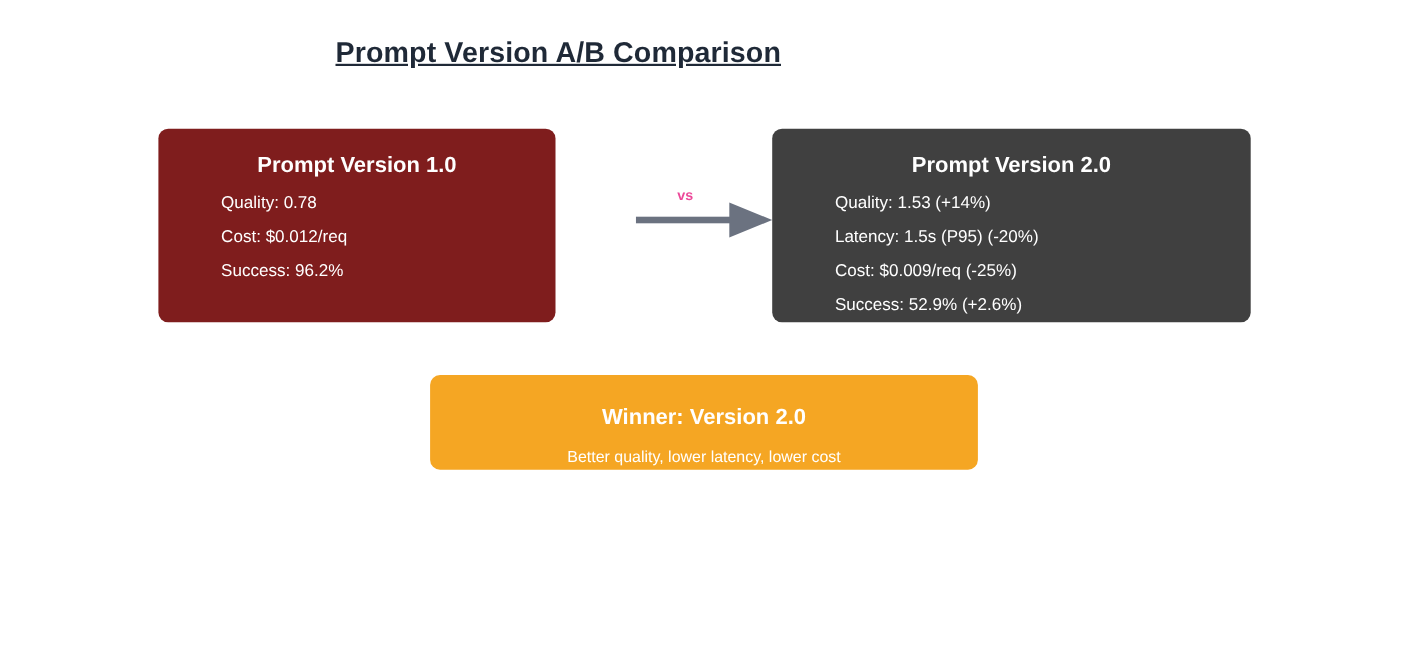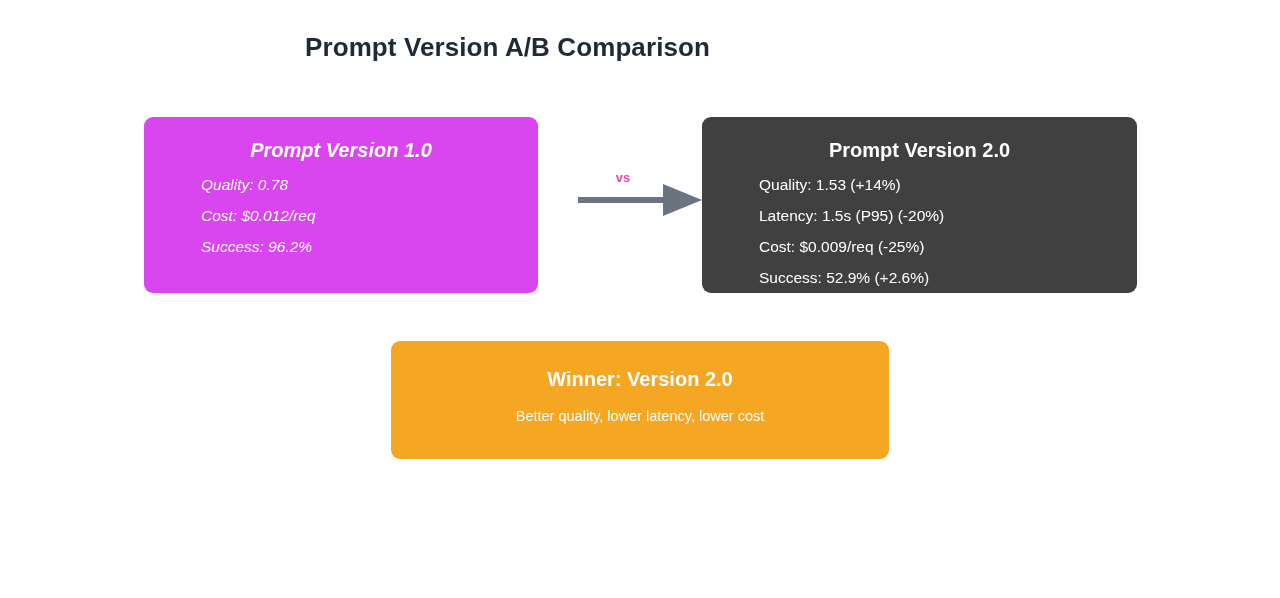--- a/index.html
+++ b/index.html
@@ -26,20 +26,21 @@
     position: absolute;
     left: 0;
     top: 30px;
     width: 1015px;
     text-align: center;
     font-size: 26px;
     font-weight: bold;
     color: #1f2937;
     letter-spacing: 0.1px;
     line-height: 34px;
+    text-decoration: underline;
   }
 
   
   .card {
     position: absolute;
     border-radius: 9px;
     overflow: hidden;
     box-sizing: border-box;
   }
 
@@ -65,24 +66,23 @@
   .metric-line {
     font-size: 15.5px;
     color: #ffffff;
     line-height: 31px;
     white-space: nowrap;
   }
 
   #card-v1 {
     left: 144px;
     top: 117px;
-    width: 394px;
+    width: 361px;
     height: 176px;
-    background: #d946ef;
-    font-style: italic;
+    background: #7f1d1d;
   }
 
   #card-v2 {
     left: 702px;
     top: 117px;
     width: 435px;
     height: 176px;
     background: #404040;
   }
 
@@ -109,21 +109,21 @@
     line-height: 16px;
     transform: translateX(-17px);
   }
 
   
   #winner-box {
     position: absolute;
     left: 391px;
     top: 341px;
     width: 498px;
-    height: 118px;
+    height: 86px;
     background: #f5a623;
     border-radius: 9px;
     overflow: hidden;
   }
   .winner-title {
     position: absolute;
     left: 0;
     top: 25px;
     width: 100%;
     text-align: center;

